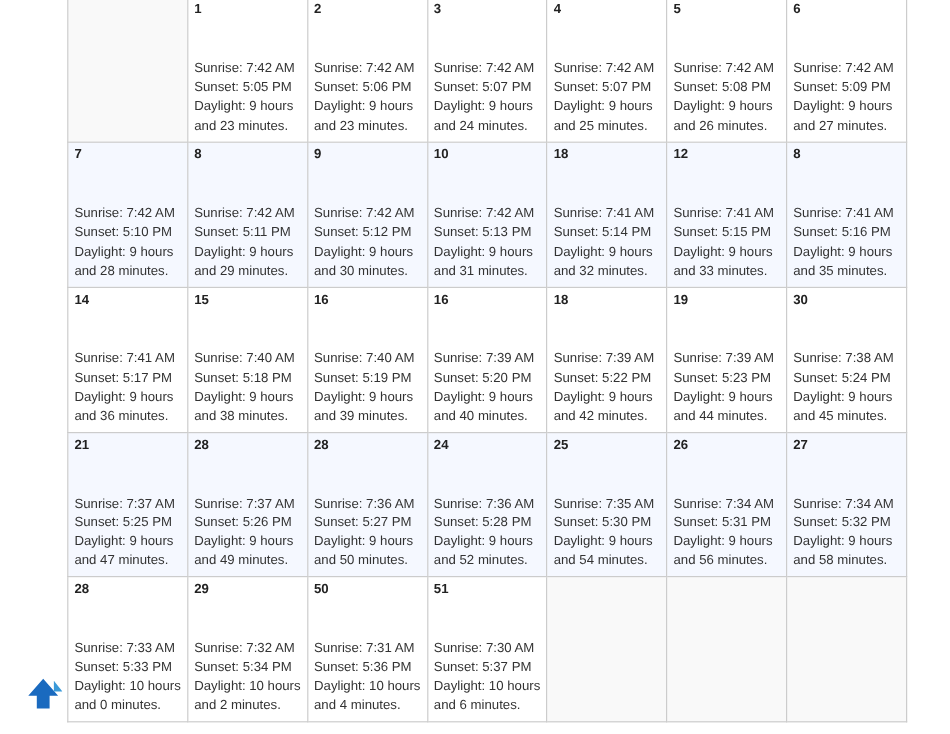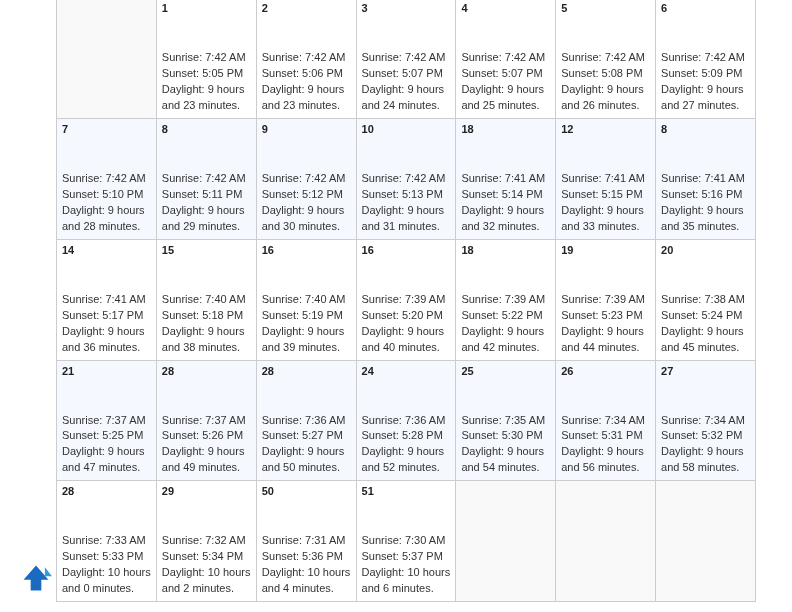--- a/index.html
+++ b/index.html
@@ -219,21 +219,21 @@
           </td>
           <td>
             <span class="day-num">18</span>
             <div class="day-detail">Sunrise: 7:39 AM<br>Sunset: 5:22 PM<br>Daylight: 9 hours and 42 minutes.</div>
           </td>
           <td>
             <span class="day-num">19</span>
             <div class="day-detail">Sunrise: 7:39 AM<br>Sunset: 5:23 PM<br>Daylight: 9 hours and 44 minutes.</div>
           </td>
           <td>
-            <span class="day-num">20</span>
+            <span class="day-num">30</span>
             <div class="day-detail">Sunrise: 7:38 AM<br>Sunset: 5:24 PM<br>Daylight: 9 hours and 45 minutes.</div>
           </td>
         </tr>
         <tr>
           <td>
             <span class="day-num">21</span>
             <div class="day-detail">Sunrise: 7:37 AM<br>Sunset: 5:25 PM<br>Daylight: 9 hours and 47 minutes.</div>
           </td>
           <td>
             <span class="day-num">28</span>

